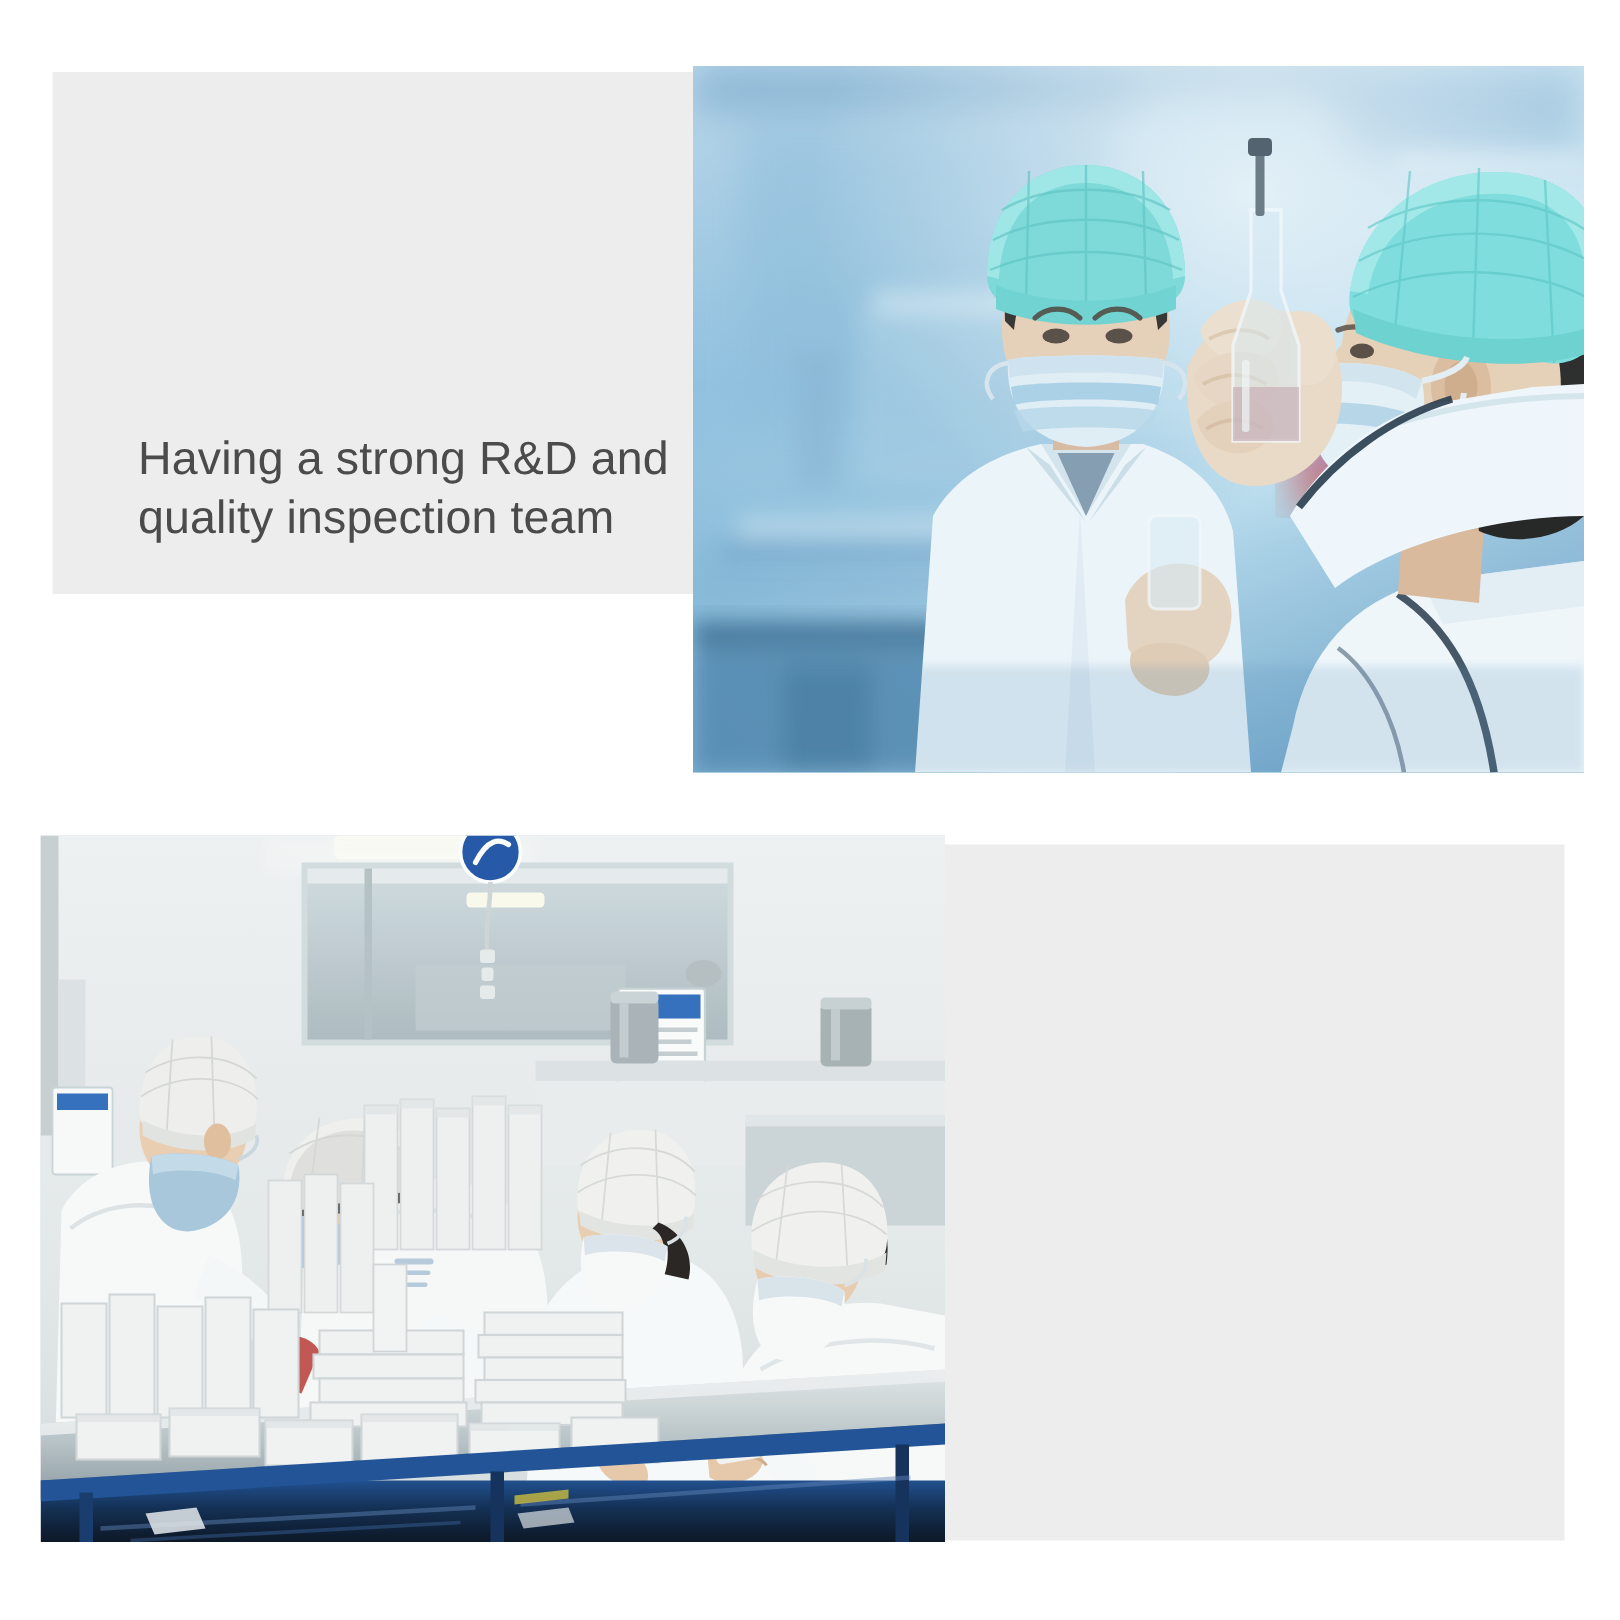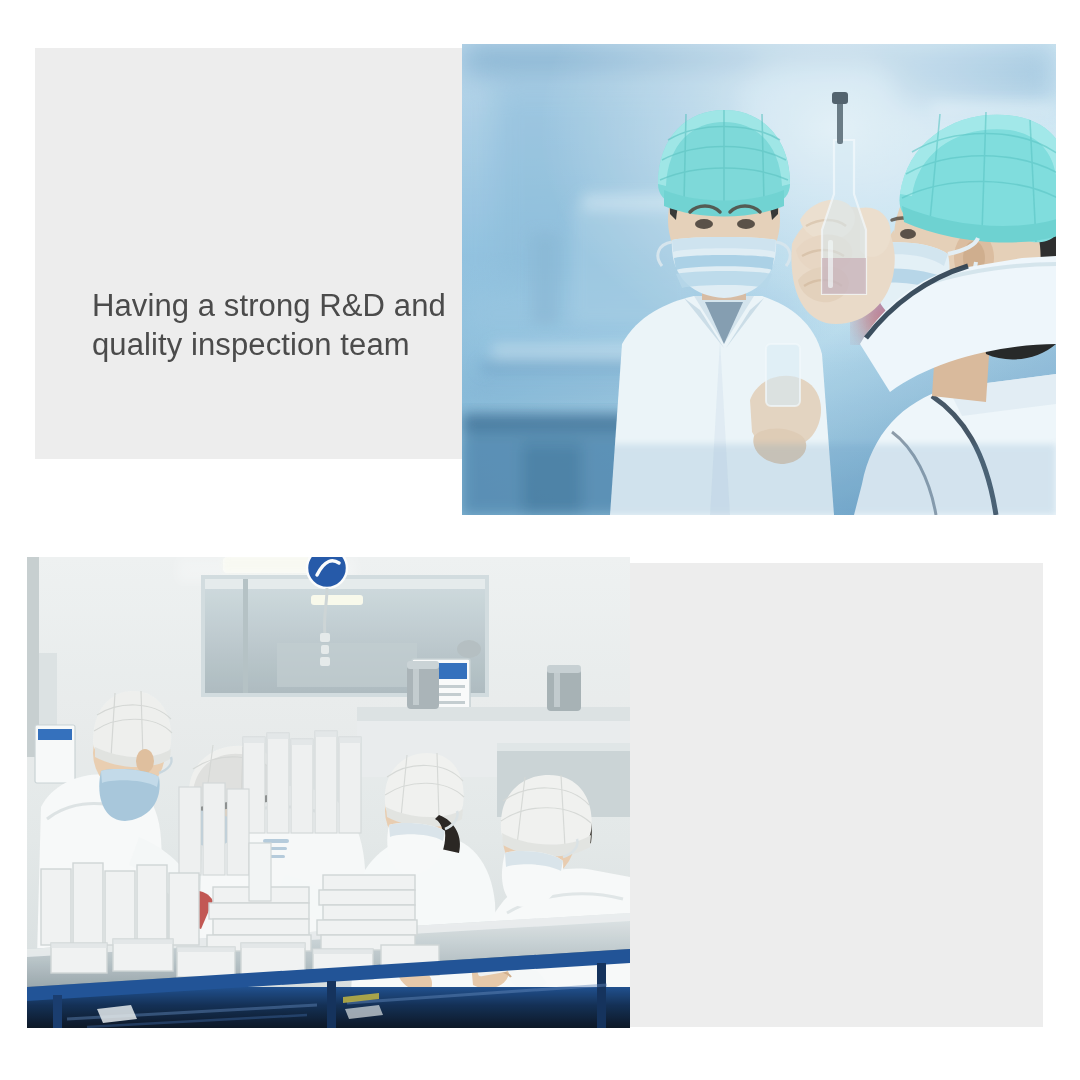--- a/index.html
+++ b/index.html
@@ -25,21 +25,21 @@
   
   .section-top {
     position: absolute;
     left: 0; top: 0;
     width: 1080px;
     height: 540px;
   }
   .top-panel {
     position: absolute;
     left: 35px; top: 48px;
-    width: 430px; height: 411px;
+    width: 430px; height: 348px;
     background: #ededed;
   }
   .top-caption {
     position: absolute;
     left: 57px;
     top: 238px;
     width: 395px;
     color: #4b4b4b;
     font-size: 31px;
     line-height: 1.27;

